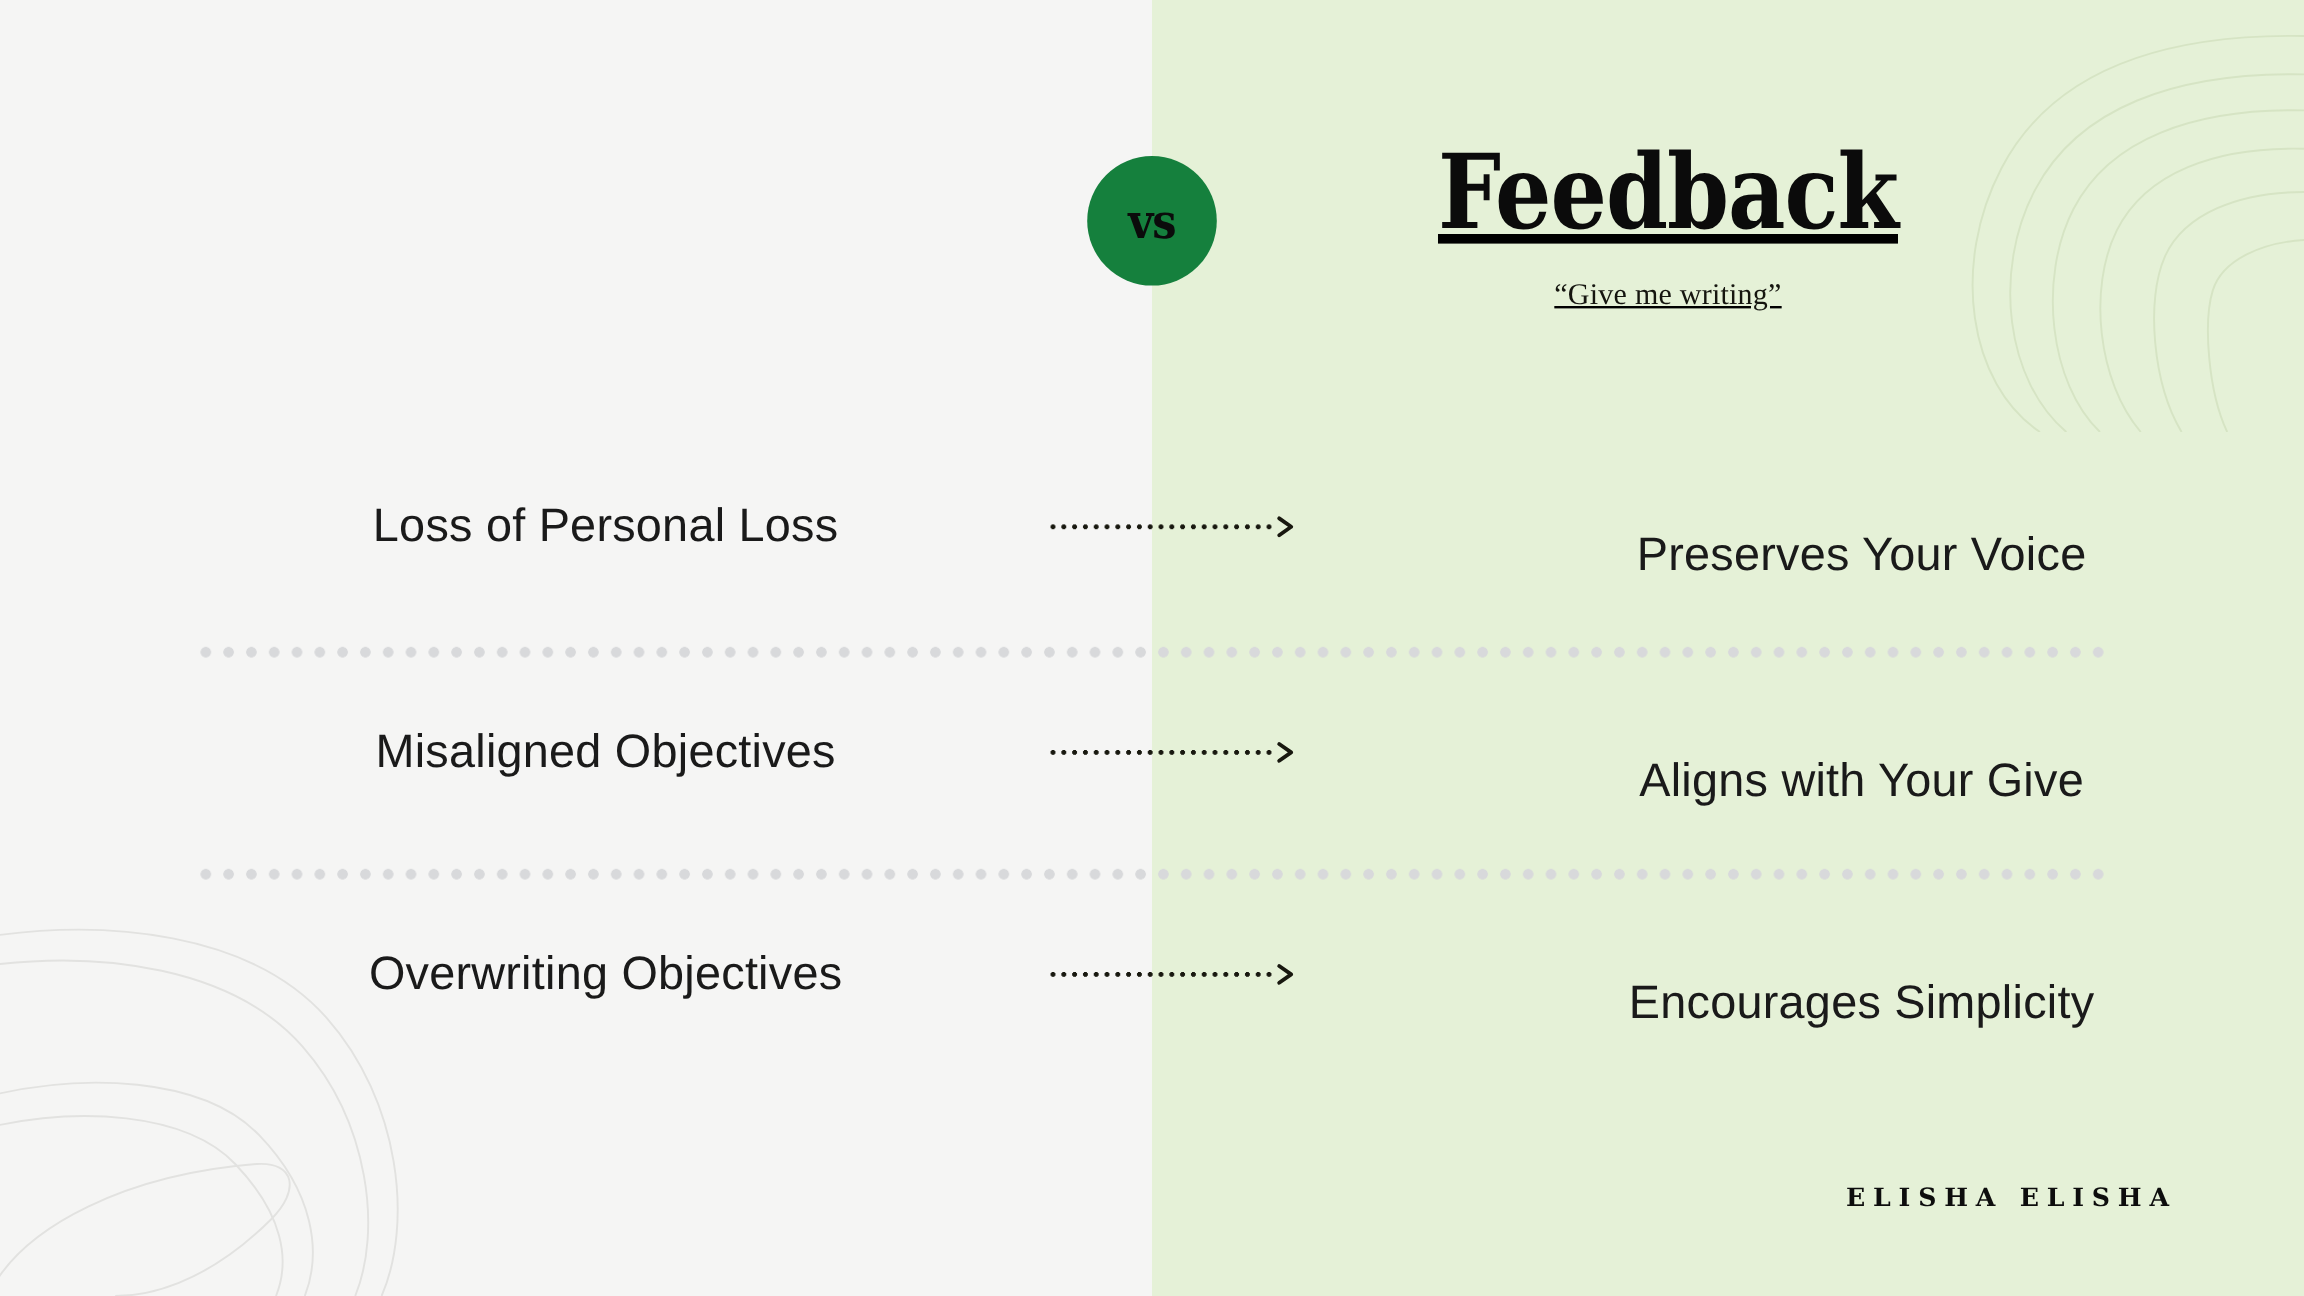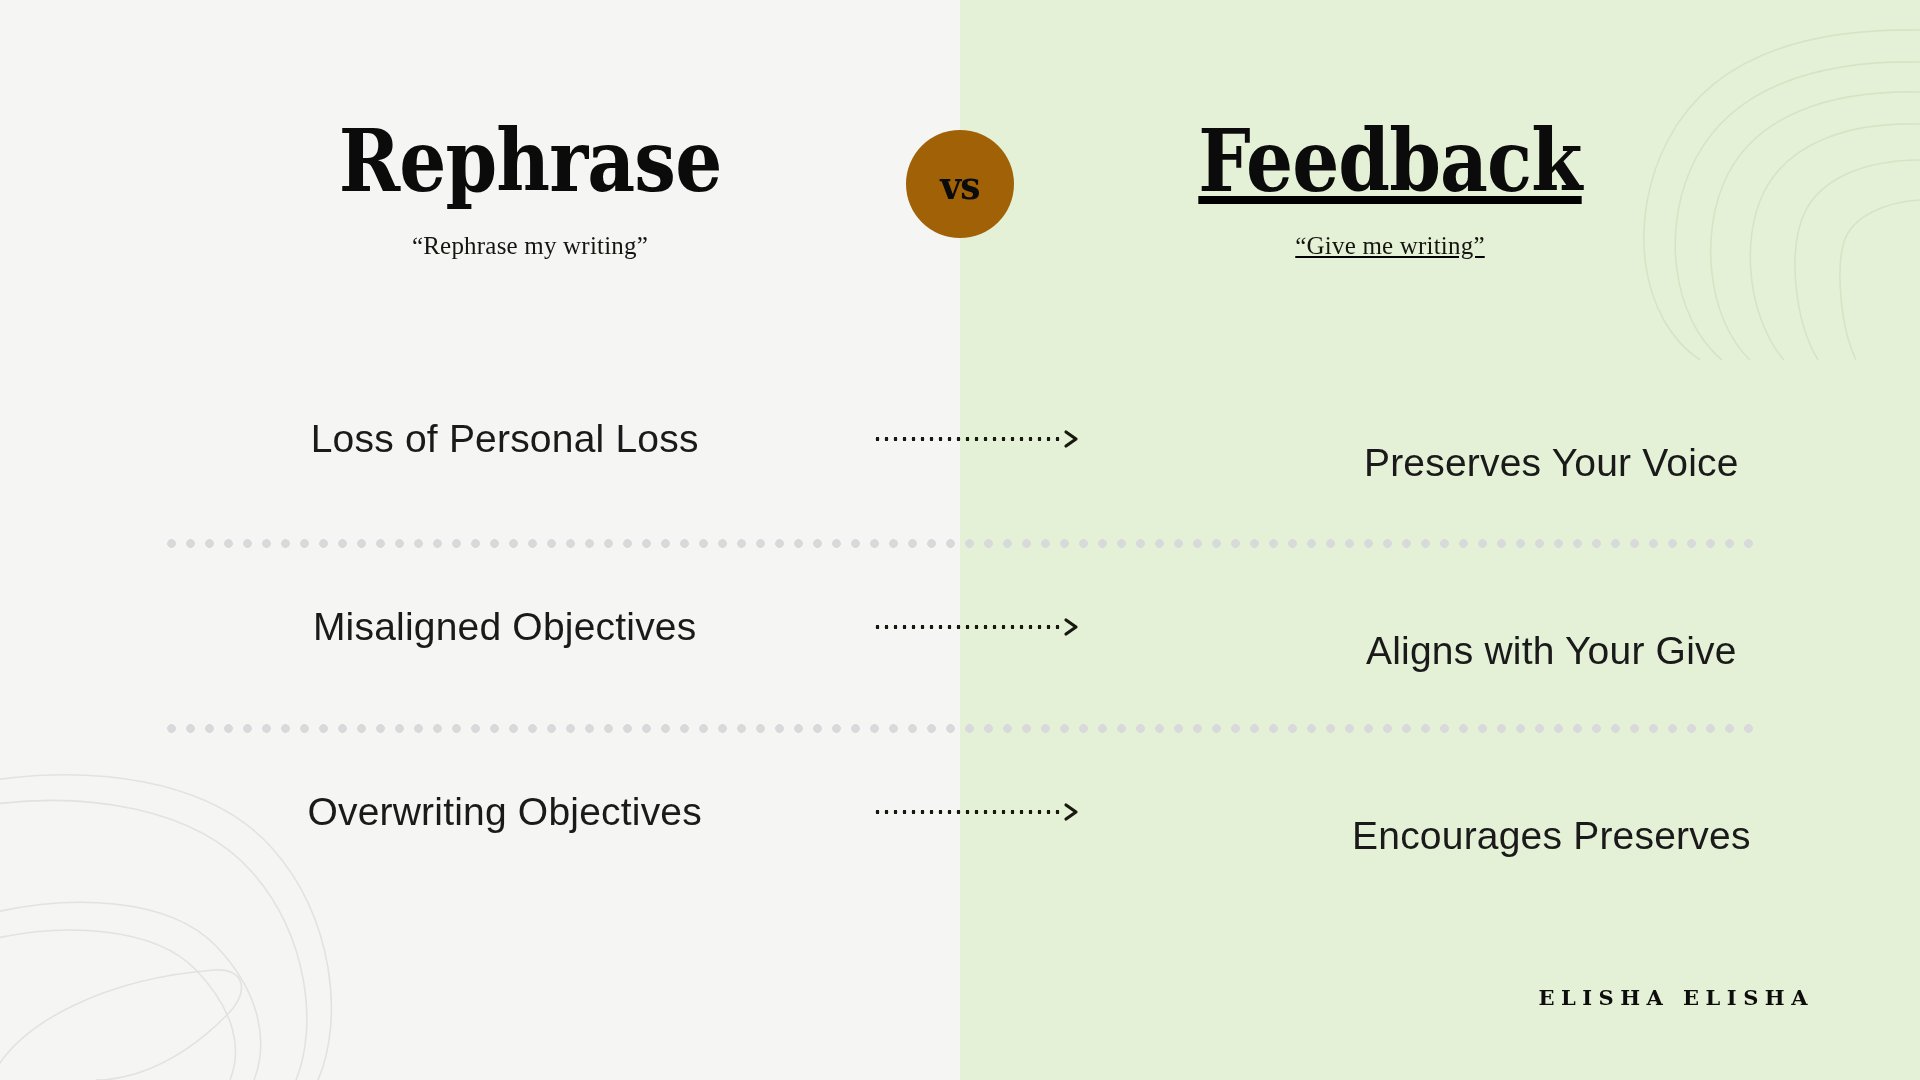--- a/index.html
+++ b/index.html
@@ -81,21 +81,21 @@
   }
 
   
   #vs-badge {
     position: absolute;
     left: 906px;
     top: 130px;
     width: 108px;
     height: 108px;
     border-radius: 50%;
-    background: #a16207;
+    background: #15803d;
     display: flex;
     align-items: center;
     justify-content: center;
     z-index: 5;
   }
   #vs-badge .vs-text {
     font-family: "DejaVu Serif", "Liberation Serif", serif;
     font-weight: 700;
     font-size: 40px;
     color: #0b0b0b;
@@ -208,24 +208,20 @@
   <svg class="deco" id="deco-bottomleft" viewBox="0 0 400 360" preserveAspectRatio="none" fill="none">
     <g stroke="#e2e2e0" stroke-width="1.6" fill="none">
       <path d="M-20 62 C90 44 210 58 272 128 C334 198 344 300 318 360"></path>
       <path d="M-20 86 C86 70 196 88 252 152 C308 216 318 306 296 360"></path>
       <path d="M-20 196 C70 172 170 178 216 226 C262 274 268 324 254 360"></path>
       <path d="M-20 222 C66 200 156 208 196 250 C236 292 242 330 230 360"></path>
       <path d="M-10 360 C18 300 110 258 214 250 C246 248 250 272 226 296 C170 352 120 360 96 360"></path>
     </g>
   </svg>
 
-  <div class="heading-block" id="heading-left">
-    <div class="title">Rephrase</div>
-    <div class="subtitle">“Rephrase my writing”</div>
-  </div>
 
   <div class="heading-block" id="heading-right">
     <div class="title">Feedback</div>
     <div class="subtitle">“Give me writing”</div>
   </div>
 
   <div id="vs-badge">
     <span class="vs-text">vs</span>
   </div>
 
@@ -252,21 +248,21 @@
   </div>
 
   <div class="row" id="row-2">
     <div class="cell cell-left">Overwriting Objectives</div>
     <div class="connector">
       <div class="dots"></div>
       <svg class="arrow-head" viewBox="0 0 16 20" fill="none">
         <path d="M3 3 L13 10 L3 17" stroke="#18180f" stroke-width="3.2" stroke-linecap="round" stroke-linejoin="round"></path>
       </svg>
     </div>
-    <div class="cell cell-right">Encourages Preserves</div>
+    <div class="cell cell-right">Encourages Simplicity</div>
   </div>
 
   <div class="separator" id="separator-0"></div>
   <div class="separator" id="separator-1"></div>
 
   <div id="signature">ELISHA ELISHA</div>
 
 </div>
 
 </body></html>

